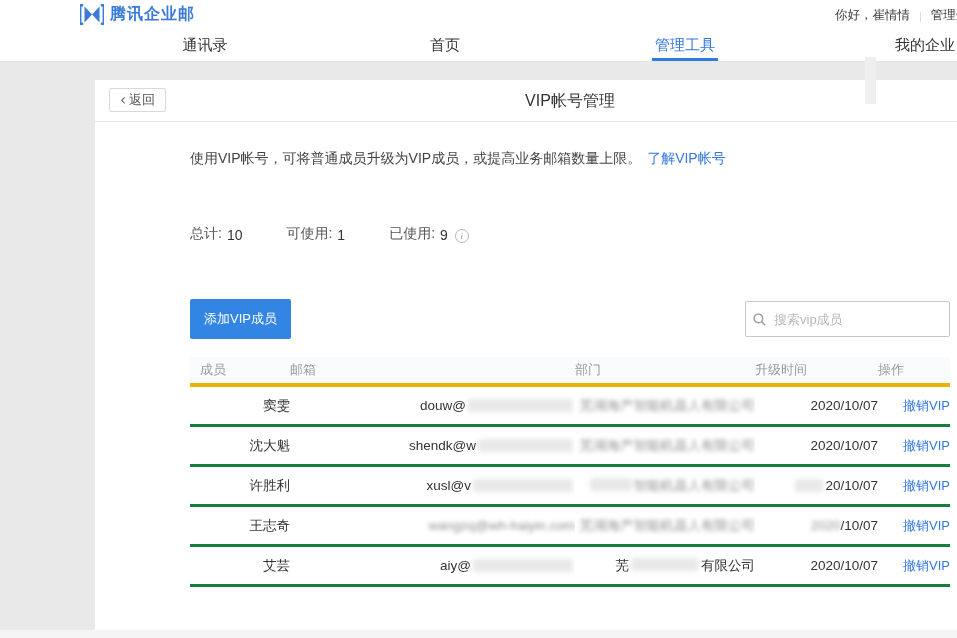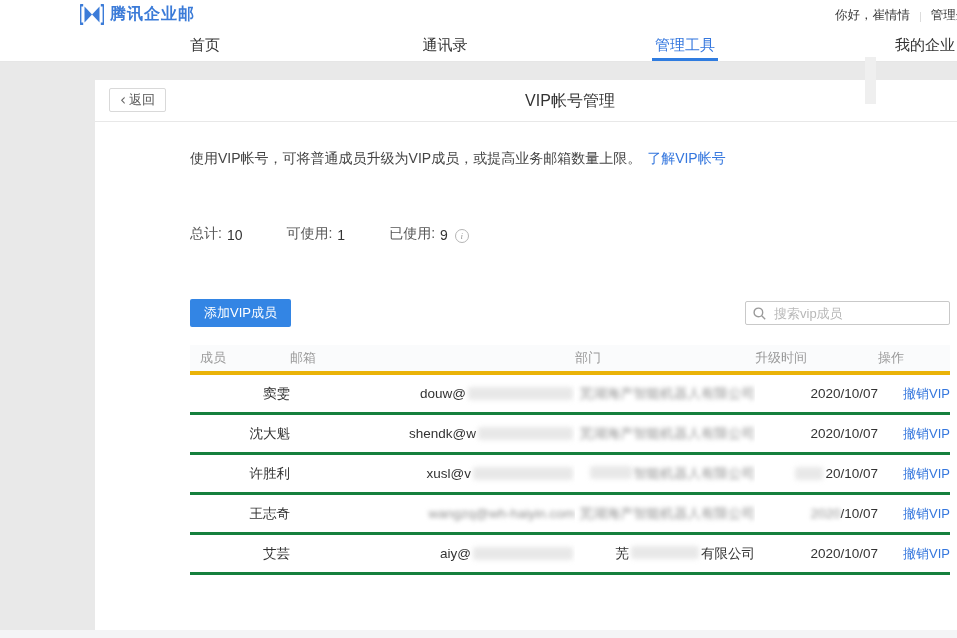--- a/index.html
+++ b/index.html
@@ -42,23 +42,23 @@
 
   .stats{margin-top:57px;display:flex;align-items:center;font-size:14px;color:#555;}
   .stat{display:flex;align-items:flex-end;margin-right:44px;}
   .stat-value{color:#333;margin-left:5px;}
   .info-icon{display:inline-flex;align-items:center;justify-content:center;
     width:14px;height:14px;border:1px solid #b5b5b5;border-radius:50%;
     color:#9a9a9a;font-size:9px;font-style:italic;font-family:"Liberation Serif",serif;
     margin-left:7px;cursor:pointer;box-sizing:border-box;}
 
   .toolbar{margin-top:56px;display:flex;justify-content:space-between;align-items:center;}
-  .add-btn{height:28px;line-height:24px;padding:0 14px;background:#3385e4;color:#fff;
+  .add-btn{height:40px;line-height:24px;padding:0 14px;background:#3385e4;color:#fff;
     font-size:13px;border:none;border-radius:2px;cursor:pointer;}
-  .search-box{width:205px;height:24px;box-sizing:border-box;border:1px solid #c9c9c9;border-radius:2px;
+  .search-box{width:205px;height:36px;box-sizing:border-box;border:1px solid #c9c9c9;border-radius:2px;
     display:flex;align-items:center;padding:0 7px;gap:6px;background:#fff;}
   .search-box svg{flex:none;}
   .search-input{border:none;outline:none;font-size:13px;width:100%;color:#333;background:transparent;}
   .search-input::placeholder{color:#b8b8b8;}
 
   
   table.vip{margin-top:18px;width:760px;border-collapse:collapse;table-layout:fixed;}
   table.vip th{font-weight:normal;text-align:left;color:#999;font-size:13px;
     background:#fafbfc;height:26px;padding:0;border-bottom:4px solid #eab308;}
   table.vip th:first-child, table.vip td:first-child{padding-left:10px;}
@@ -93,24 +93,24 @@
     </div>
     <div class="top-right">
       <span>你好，崔情情</span>
       <span class="top-sep">|</span>
       <span class="top-link">管理企业</span>
     </div>
   </div>
 
   <div class="navbar">
     <div class="tab">
+      <span>通讯录</span>
+    </div>
+    <div class="tab">
       <span>首页</span>
-    </div>
-    <div class="tab">
-      <span>通讯录</span>
     </div>
     <div class="tab active">
       <span>管理工具</span>
       <span class="tab-underline"></span>
     </div>
     <div class="tab">
       <span>我的企业</span>
     </div>
   </div>
 

